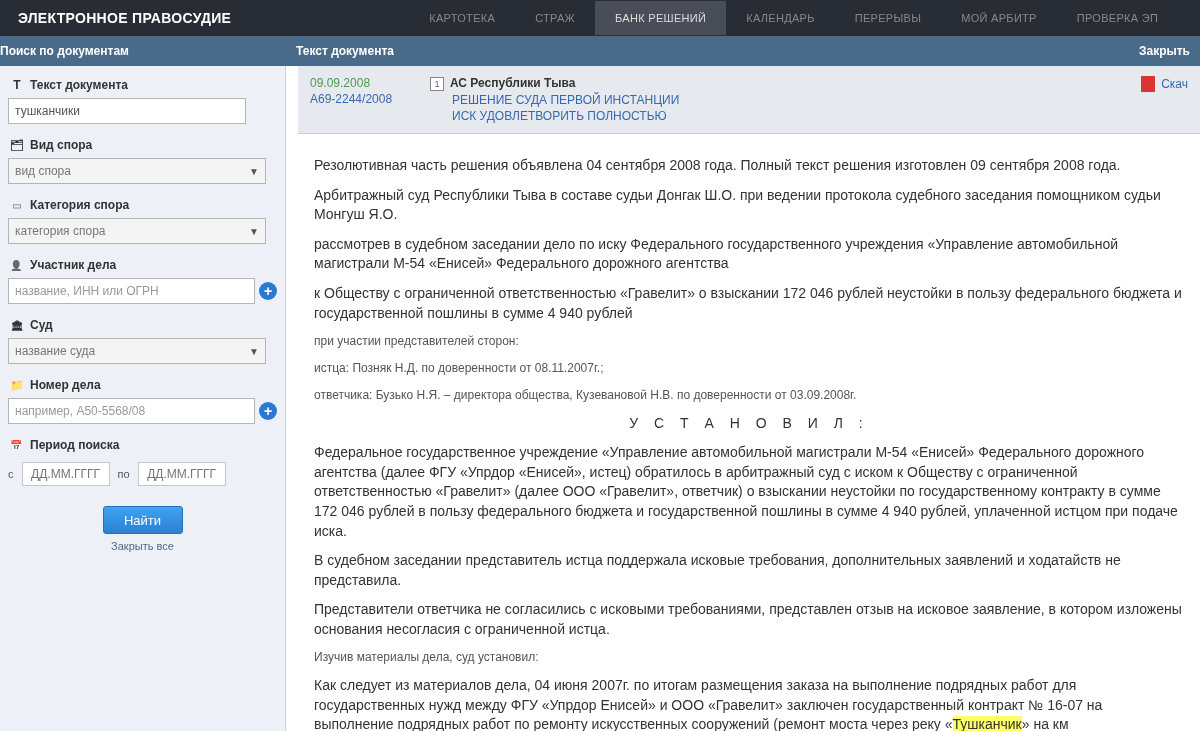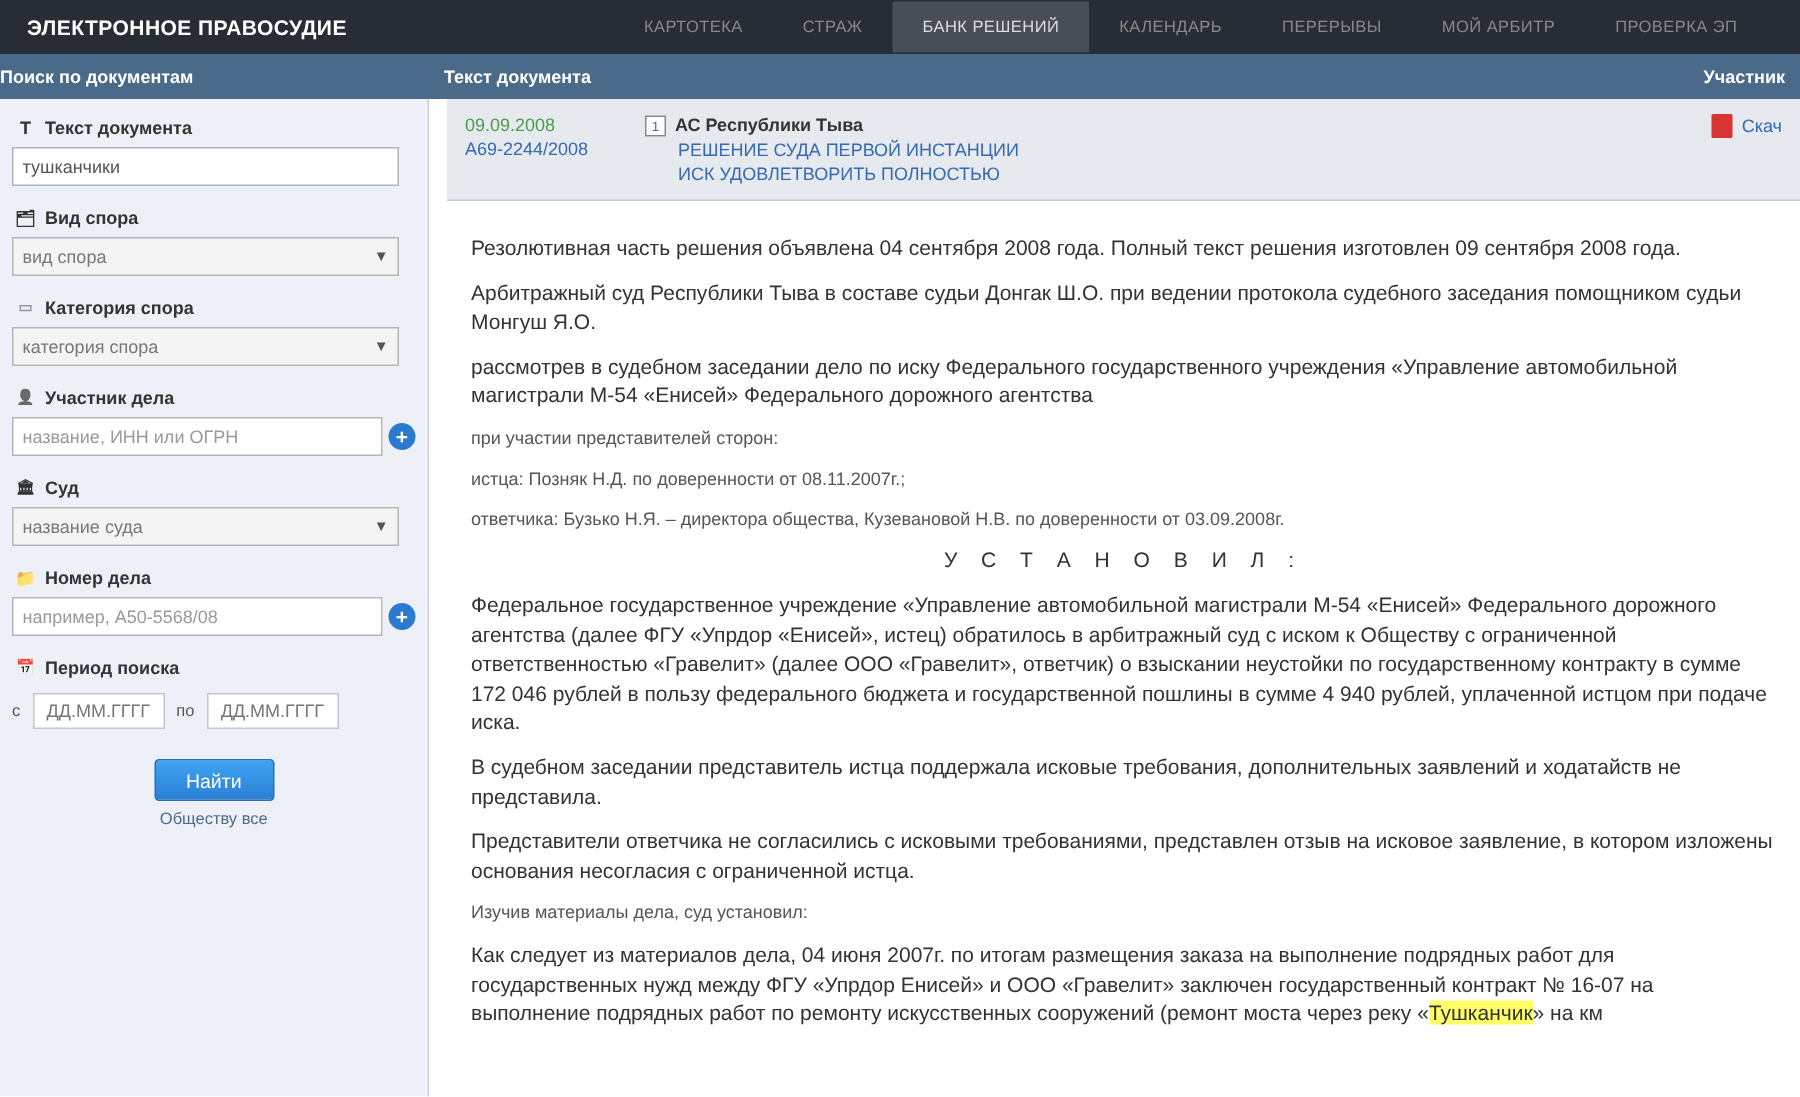--- a/index.html
+++ b/index.html
@@ -11,21 +11,21 @@
     .topnav a.active { background: #484d57; color: #ddd; }
     .sub-header { height: 30px; background: #4a6a8a; display: flex; align-items: center; color: #fff; font-size: 12px; font-weight: 700; }
     .sub-header .left { width: 286px; }
     .sub-header .mid { flex: 1; padding-left: 10px; }
     .sub-header .right { padding-right: 10px; }
     .layout { display: flex; height: calc(731px - 66px); }
     .sidebar { width: 286px; background: #edf0f6; padding: 8px 8px; overflow-y: auto; border-right: 1px solid #d0d0d0; }
     .field { margin-bottom: 10px; }
     .field-label { font-size: 12px; font-weight: 700; color: #333; padding: 4px 0 6px 2px; display: flex; align-items: center; gap: 6px; }
     .mini-icon { width: 14px; height: 14px; display: inline-flex; align-items: center; justify-content: center; }
-    .text-input { width: 258px; height: 26px; border: 1px solid #b5b5b5; background: #fff; padding: 0 6px; font-size: 12px; color: #555; }
+    .text-input { width: 238px; height: 26px; border: 1px solid #b5b5b5; background: #fff; padding: 0 6px; font-size: 12px; color: #555; }
     .text-input::placeholder { color: #999; }
     .select { width: 258px; height: 26px; border: 1px solid #b5b5b5; background: #f4f4f4; font-size: 12px; color: #777; padding: 0 6px; display: flex; align-items: center; justify-content: space-between; }
     .select .caret { font-size: 10px; color: #555; }
     .with-plus { display: flex; align-items: center; gap: 4px; }
     .with-plus .text-input { width: 252px; }
     .plus-btn { width: 18px; height: 18px; border-radius: 50%; background: #2a7ad0; color: #fff; display: flex; align-items: center; justify-content: center; font-size: 14px; font-weight: 700; cursor: pointer; flex-shrink: 0; }
     .period-row { display: flex; align-items: center; gap: 8px; margin-top: 4px; }
     .period-row span.lbl { font-size: 11px; color: #555; }
     .period-row input { width: 88px; height: 24px; border: 1px solid #c5c5c5; background: #fff; padding: 0 4px; font-size: 12px; text-align: center; }
     .btn-find { width: 80px; height: 28px; background: linear-gradient(#3fa3f3, #2b80d2); border: 1px solid #2470b8; color: #fff; border-radius: 3px; font-size: 13px; cursor: pointer; display: block; margin: 20px auto 6px; }
@@ -68,21 +68,21 @@
     <a>КАЛЕНДАРЬ</a>
     <a>ПЕРЕРЫВЫ</a>
     <a>МОЙ АРБИТР</a>
     <a>ПРОВЕРКА ЭП</a>
   </nav>
 </div>
 
 <div class="sub-header">
   <div class="left">Поиск по документам</div>
   <div class="mid">Текст документа</div>
-  <div class="right">Участник</div>
+  <div class="right">Закрыть</div>
 </div>
 
 <div class="layout">
   <aside class="sidebar">
     <div class="field">
       <div class="field-label">
           <span class="mini-icon ico-doc"></span>
           <span>Текст документа</span>
         </div>
       <input type="text" class="text-input" value="тушканчики" style="">
@@ -150,21 +150,21 @@
         </div>
       <div class="period-row">
         <span class="lbl">с</span>
         <input type="text" placeholder="ДД.ММ.ГГГГ" style="">
         <span class="lbl">по</span>
         <input type="text" placeholder="ДД.ММ.ГГГГ" style="">
       </div>
     </div>
 
     <button class="btn-find">Найти</button>
-    <div class="reset-link">Обществу все</div>
+    <div class="reset-link">Закрыть все</div>
   </aside>
 
   <main class="content">
     <div class="doc-header">
       <div class="dh-left">
         <div class="dh-date">09.09.2008</div>
         <div class="dh-case">А69-2244/2008</div>
       </div>
       <div class="dh-mid">
         <span class="inst-badge">1</span><span class="court">АС Республики Тыва</span>
@@ -174,20 +174,21 @@
       <div class="dh-right">
         <span class="pdf-ico"></span>
         <span>Скач</span>
       </div>
     </div>
 
     <div class="doc-body">
       <p class="cut-top">Резолютивная часть решения объявлена 04 сентября 2008 года. Полный текст решения изготовлен 09 сентября 2008 года.</p>
       <p>Арбитражный суд Республики Тыва в составе судьи Донгак Ш.О. при ведении протокола судебного заседания помощником судьи Монгуш Я.О.</p>
       <p>рассмотрев в судебном заседании дело по иску Федерального государственного учреждения «Управление автомобильной магистрали М-54 «Енисей» Федерального дорожного агентства</p>
+      <p>к Обществу с ограниченной ответственностью «Гравелит» о взыскании 172 046 рублей неустойки в пользу федерального бюджета и государственной пошлины в сумме 4 940 рублей</p>
       <p class="sm">при участии представителей сторон:</p>
       <p class="sm">истца: Позняк Н.Д. по доверенности от 08.11.2007г.;</p>
       <p class="sm">ответчика: Бузько Н.Я. – директора общества, Кузевановой Н.В. по доверенности от 03.09.2008г.</p>
       <p class="center">У С Т А Н О В И Л :</p>
       <p>Федеральное государственное учреждение «Управление автомобильной магистрали М-54 «Енисей» Федерального дорожного агентства (далее ФГУ «Упрдор «Енисей», истец) обратилось в арбитражный суд с иском к Обществу с ограниченной ответственностью «Гравелит» (далее ООО «Гравелит», ответчик) о взыскании неустойки по государственному контракту в сумме 172 046 рублей в пользу федерального бюджета и государственной пошлины в сумме 4 940 рублей, уплаченной истцом при подаче иска.</p>
       <p>В судебном заседании представитель истца поддержала исковые требования, дополнительных заявлений и ходатайств не представила.</p>
       <p>Представители ответчика не согласились с исковыми требованиями, представлен отзыв на исковое заявление, в котором изложены основания несогласия с ограниченной истца.</p>
       <p class="sm">Изучив материалы дела, суд установил:</p>
       <p><span>Как следует из материалов дела, 04 июня 2007г. по итогам размещения заказа на выполнение подрядных работ для государственных нужд между ФГУ «Упрдор Енисей» и ООО «Гравелит» заключен государственный контракт № 16-07 на выполнение подрядных работ по ремонту искусственных сооружений (ремонт моста через реку «</span><span class="hl">Тушканчик</span><span>» на км</span></p>
     </div>

